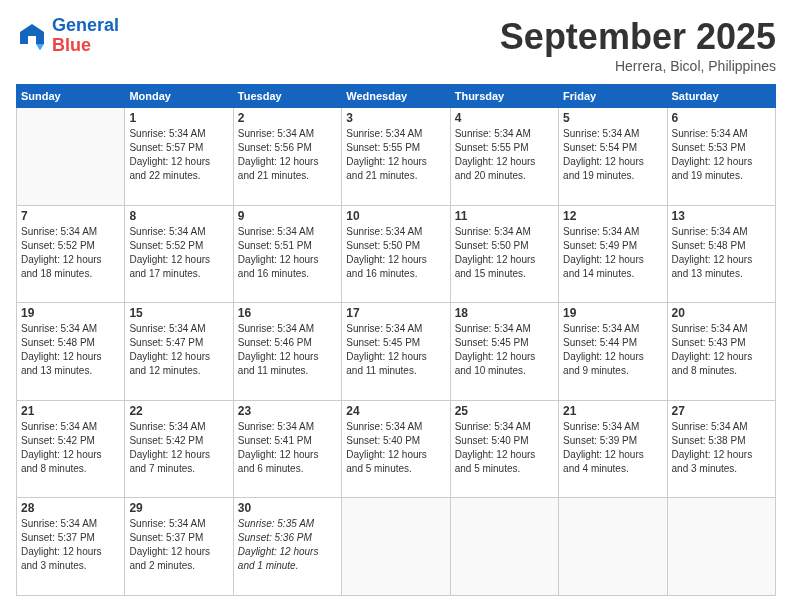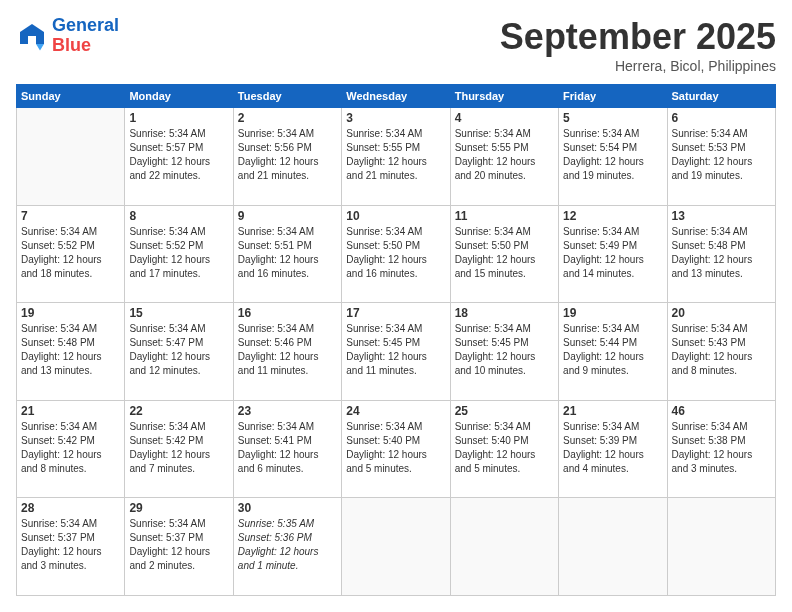--- a/index.html
+++ b/index.html
@@ -310,21 +310,21 @@
 and 5 minutes.</div>
           </td>
           <td>
             <span class="day-num">21</span>
             <div class="day-info" style="white-space: pre-line;">Sunrise: 5:34 AM
 Sunset: 5:39 PM
 Daylight: 12 hours
 and 4 minutes.</div>
           </td>
           <td>
-            <span class="day-num">46</span>
+            <span class="day-num">27</span>
             <div class="day-info" style="white-space: pre-line;">Sunrise: 5:34 AM
 Sunset: 5:38 PM
 Daylight: 12 hours
 and 3 minutes.</div>
           </td>
         </tr>
         <tr>
           <td>
             <span class="day-num">28</span>
             <div class="day-info" style="white-space: pre-line;">Sunrise: 5:34 AM

